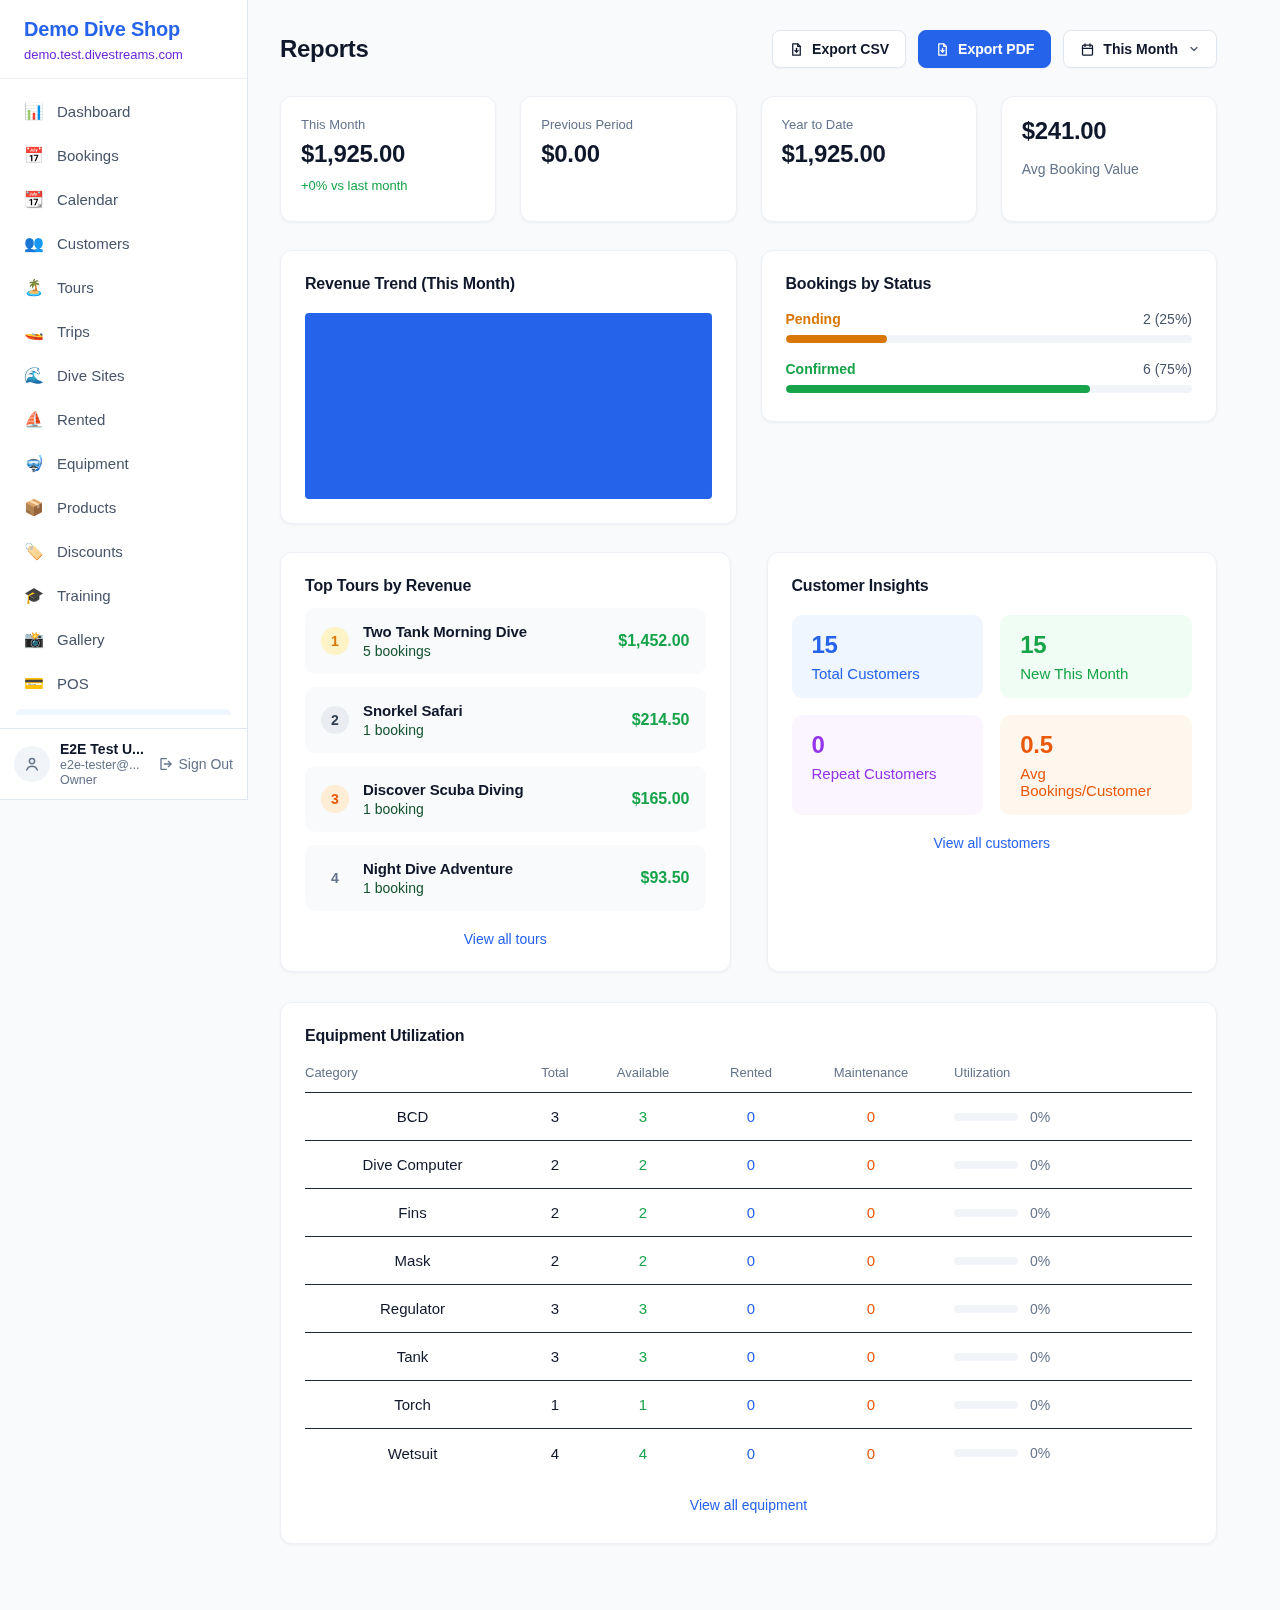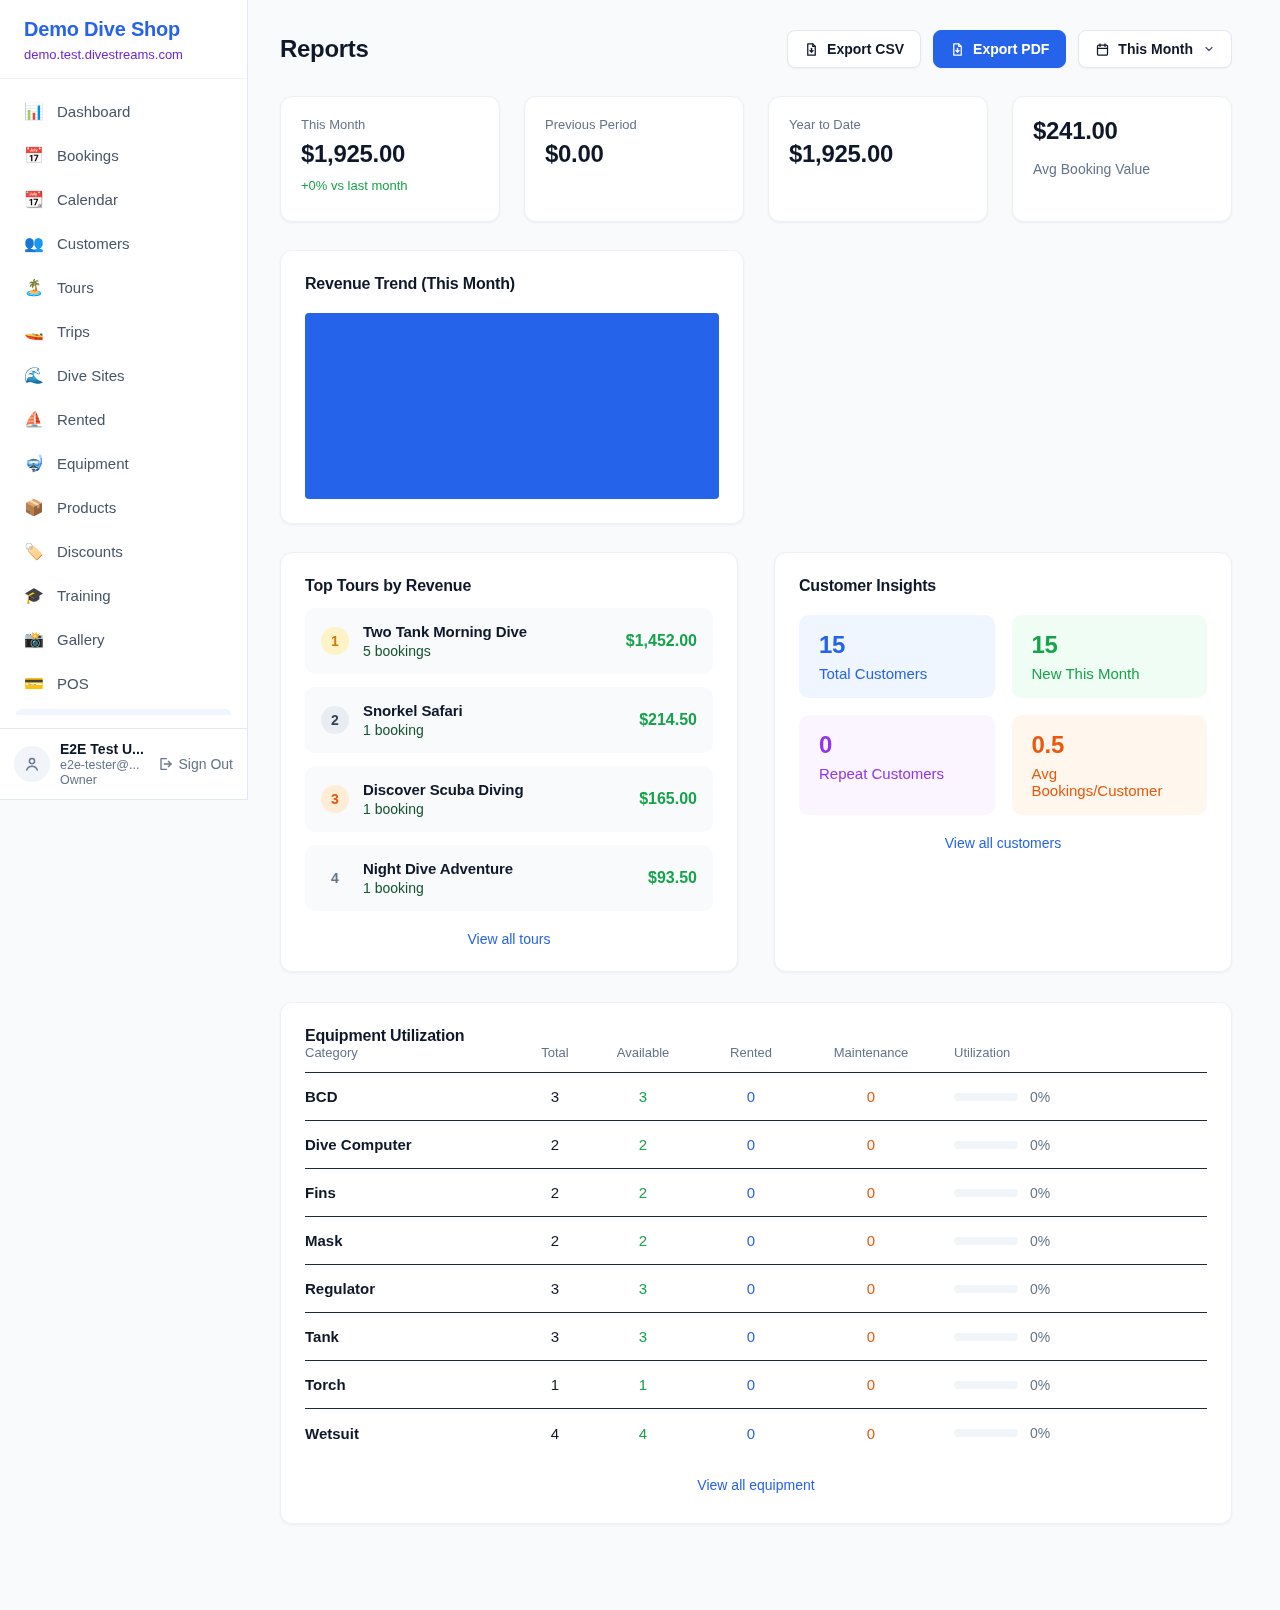--- a/index.html
+++ b/index.html
@@ -44,21 +44,21 @@
     width:36px; height:36px; border-radius:50%;
     background:#f1f5f9; display:flex; align-items:center; justify-content:center;
     flex:0 0 auto;
   }
   .user-meta { flex:1; min-width:0; }
   .user-name { font-size:14px; font-weight:700; color:#0f172a; white-space:nowrap; }
   .user-email, .user-role { font-size:12.5px; color:#64748b; margin-top:1px; white-space:nowrap; }
   .signout { display:flex; align-items:center; gap:6px; color:#64748b; font-size:14px; cursor:pointer; white-space:nowrap; }
 
   
-  .main { margin-left:248px; padding:30px 48px 40px 32px; }
+  .main { margin-left:248px; padding:30px 63px 40px 32px; }
   .page-header { display:flex; align-items:center; justify-content:space-between; margin-bottom:28px; }
   .page-title { font-size:24px; font-weight:800; letter-spacing:-.3px; }
   .hdr-actions { display:flex; gap:12px; }
   .btn {
     display:flex; align-items:center; gap:8px;
     font-size:14px; font-weight:600; font-family:inherit;
     border-radius:8px; padding:10px 16px; cursor:pointer;
     background:#fff; color:#0f172a; border:1px solid #e2e8f0;
     box-shadow:0 1px 2px rgba(15,23,42,.04);
   }
@@ -125,30 +125,30 @@
   .tile { border-radius:10px; padding:16px 20px; min-height:82px; }
   .tile-value { font-size:24px; font-weight:800; letter-spacing:-.3px; }
   .tile-label { font-size:15px; margin-top:6px; }
   .tile.blue { background:#eff6ff; color:#2563eb; }
   .tile.green { background:#f0fdf4; color:#16a34a; }
   .tile.purple { background:#faf5ff; color:#9333ea; }
   .tile.orange { background:#fff7ed; color:#ea580c; }
 
   
   .equip-card { padding:24px 24px 30px; }
-  .equip-table { }
+  .equip-table { margin-top:20px; }
   .t-row {
     display:grid;
     grid-template-columns:215px 70px 106px 110px 130px 1fr;
     align-items:center;
   }
   .t-head { color:#64748b; font-size:13px; padding-bottom:12px; border-bottom:1px solid #1e293b; }
   .t-body .t-row { height:48px; border-bottom:1px solid #1e293b; font-size:15px; }
   .t-body .t-row:last-child { border-bottom:none; }
-  .c-cat { font-weight:700; }
+  .c-cat { font-weight:400;text-align:center; }
   .c-num { text-align:center; }
   .c-num.dark { color:#0f172a; }
   .c-num.green { color:#16a34a; }
   .c-num.blue { color:#2563eb; }
   .c-num.orange { color:#ea580c; }
   .c-util { display:flex; align-items:center; gap:12px; padding-left:18px; }
   .util-track { width:64px; height:8px; background:#f1f5f9; border-radius:4px; overflow:hidden; }
   .util-fill { height:100%; background:#94a3b8; border-radius:4px; }
   .util-pct { font-size:14px; color:#64748b; }
 
@@ -301,20 +301,41 @@
       <div class="stat-label">Avg Booking Value</div>
     </div>
   </section>
 
   <section class="row2">
     <div class="card revenue-card">
       <div class="card-title">Revenue Trend (This Month)</div>
       <div class="chart-area"></div>
     </div>
 
+    <div class="card status-card">
+      <div class="card-title">Bookings by Status</div>
+      <div class="status-row">
+        <div class="status-line">
+          <span class="status-name orange">Pending</span>
+          <span class="status-val">2 (25%)</span>
+        </div>
+        <div class="track">
+          <div class="fill orange" style="width: 25%;"></div>
+        </div>
+      </div>
+      <div class="status-row">
+        <div class="status-line">
+          <span class="status-name green">Confirmed</span>
+          <span class="status-val">6 (75%)</span>
+        </div>
+        <div class="track">
+          <div class="fill green" style="width: 75%;"></div>
+        </div>
+      </div>
+    </div>
   </section>
 
   <section class="row3">
     <div class="card tours-card">
       <div class="card-title">Top Tours by Revenue</div>
 
       <div class="tour-item">
         <div class="rank r1">1</div>
         <div class="tour-info">
           <div class="tour-name">Two Tank Morning Dive</div>

